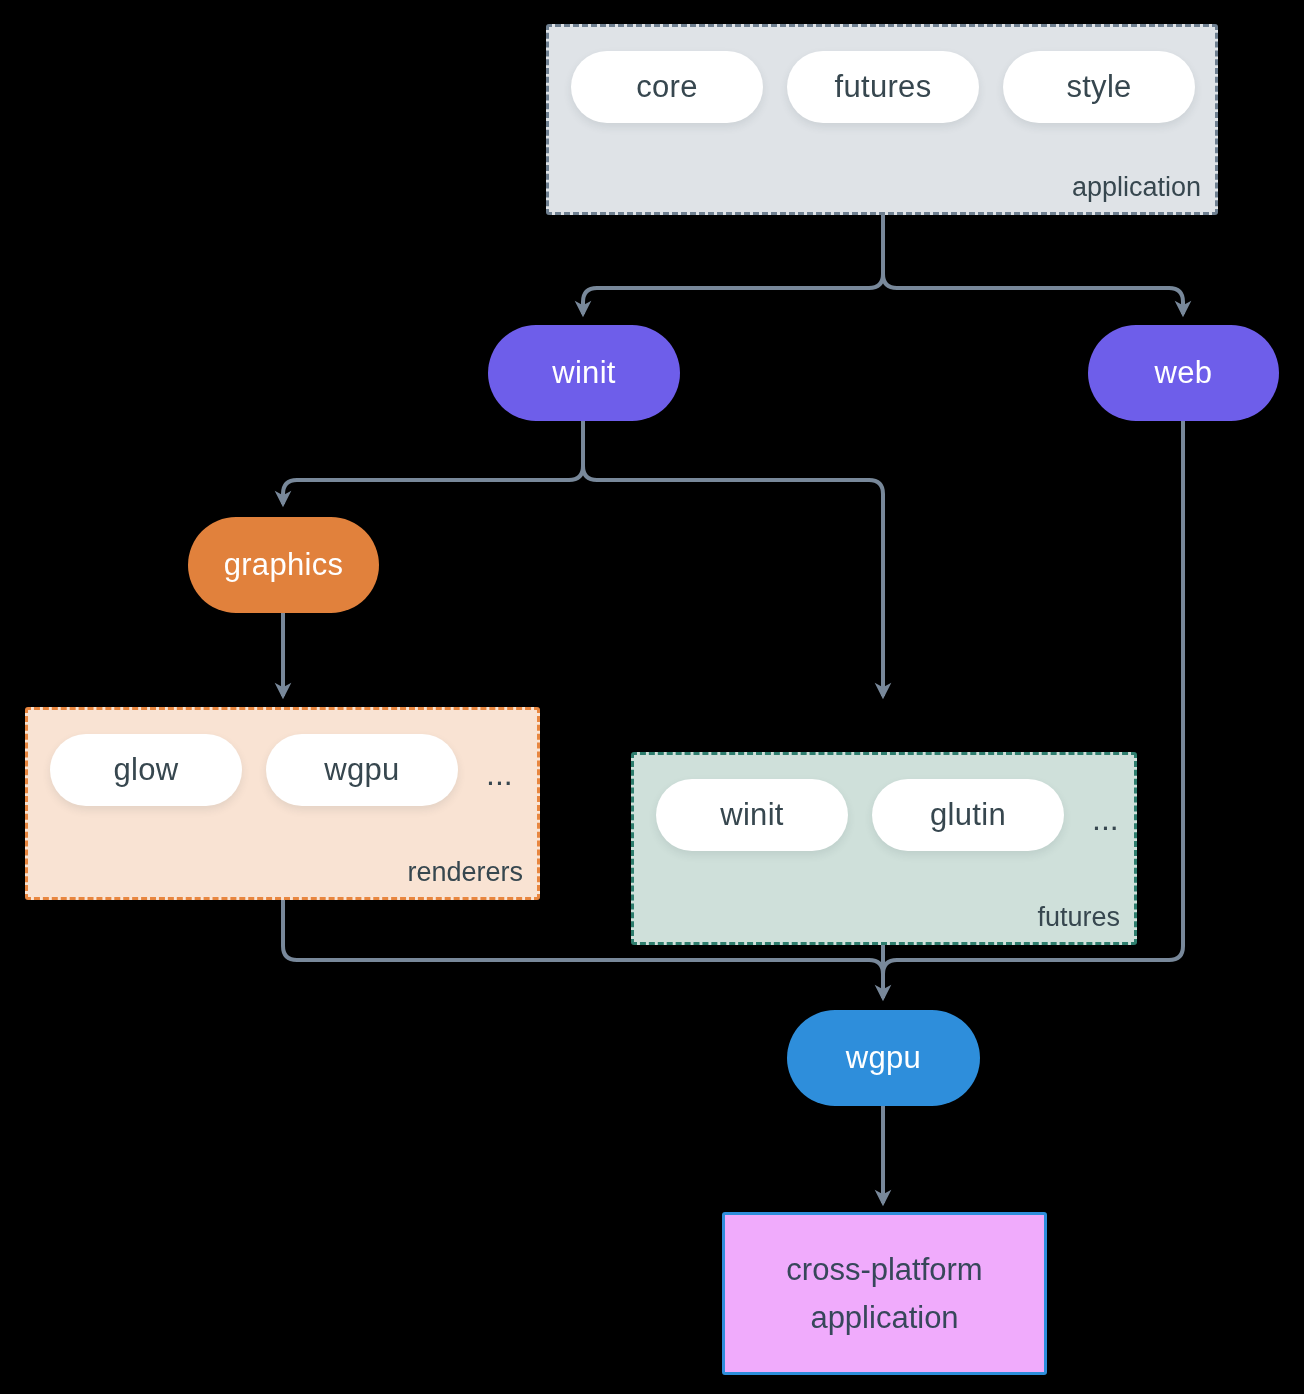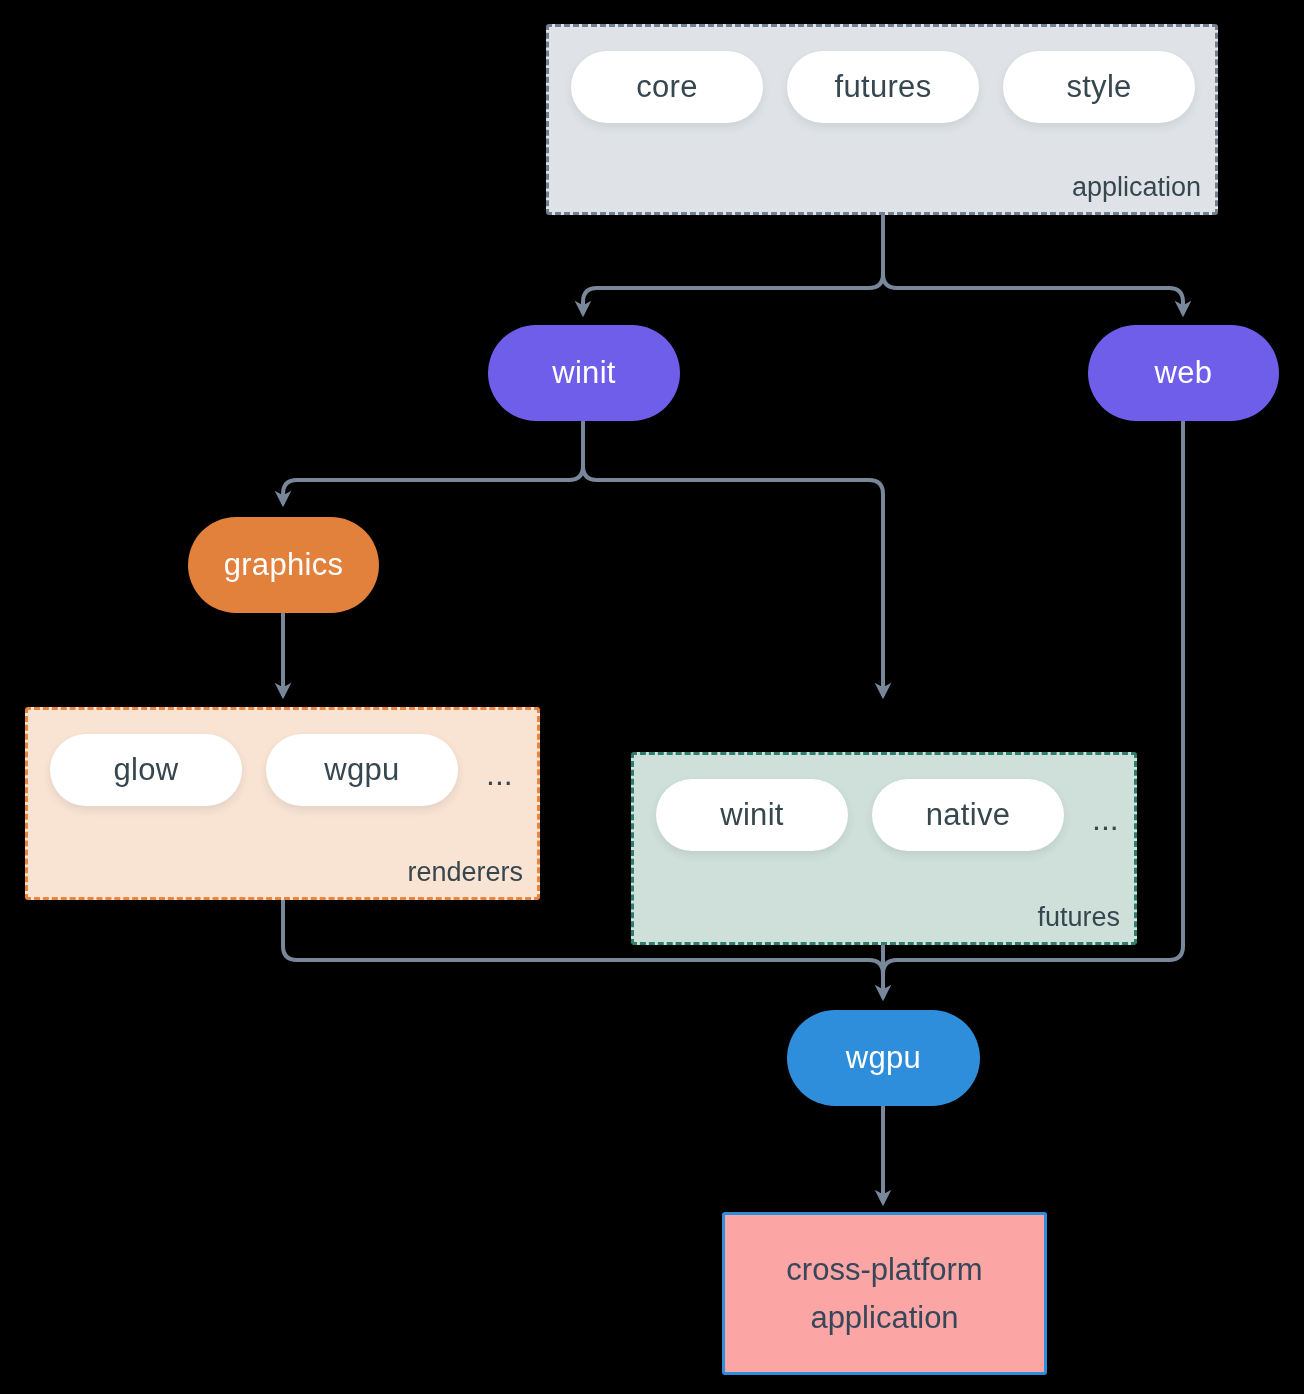--- a/index.html
+++ b/index.html
@@ -70,21 +70,21 @@
   .node.native   { left: 488px;  top: 325px;  width: 192px; height: 96px; background: #6e5eea; }
   .node.web      { left: 1088px; top: 325px;  width: 191px; height: 96px; background: #6e5eea; }
   .node.graphics { left: 188px;  top: 517px;  width: 191px; height: 96px; background: #e1813c; }
   .node.iced     { left: 787px;  top: 1010px; width: 193px; height: 96px; background: #2e8edb; }
 
   
   .app-box {
     position: absolute;
     left: 722px; top: 1212px;
     width: 325px; height: 163px;
-    background: #fca5a5;
+    background: #f0abfc;
     border: 3px solid #2e8edb;
     border-radius: 3px;
     display: flex; flex-direction: column;
     align-items: center; justify-content: center;
     font-size: 31px;
     line-height: 48px;
     color: #37475a;
   }
 </style>
 </head>
@@ -128,21 +128,21 @@
       <div class="pill white">glow</div>
       <div class="pill white">wgpu</div>
       <div class="ellipsis">...</div>
     </div>
     <div class="group-label">renderers</div>
   </div>
 
   <div class="group shells">
     <div class="pill-row">
       <div class="pill white">winit</div>
-      <div class="pill white">native</div>
+      <div class="pill white">glutin</div>
       <div class="ellipsis">...</div>
     </div>
     <div class="group-label">futures</div>
   </div>
 
   <div class="node iced">wgpu</div>
 
   <div class="app-box">
     <div>cross-platform</div>
     <div>application</div>

